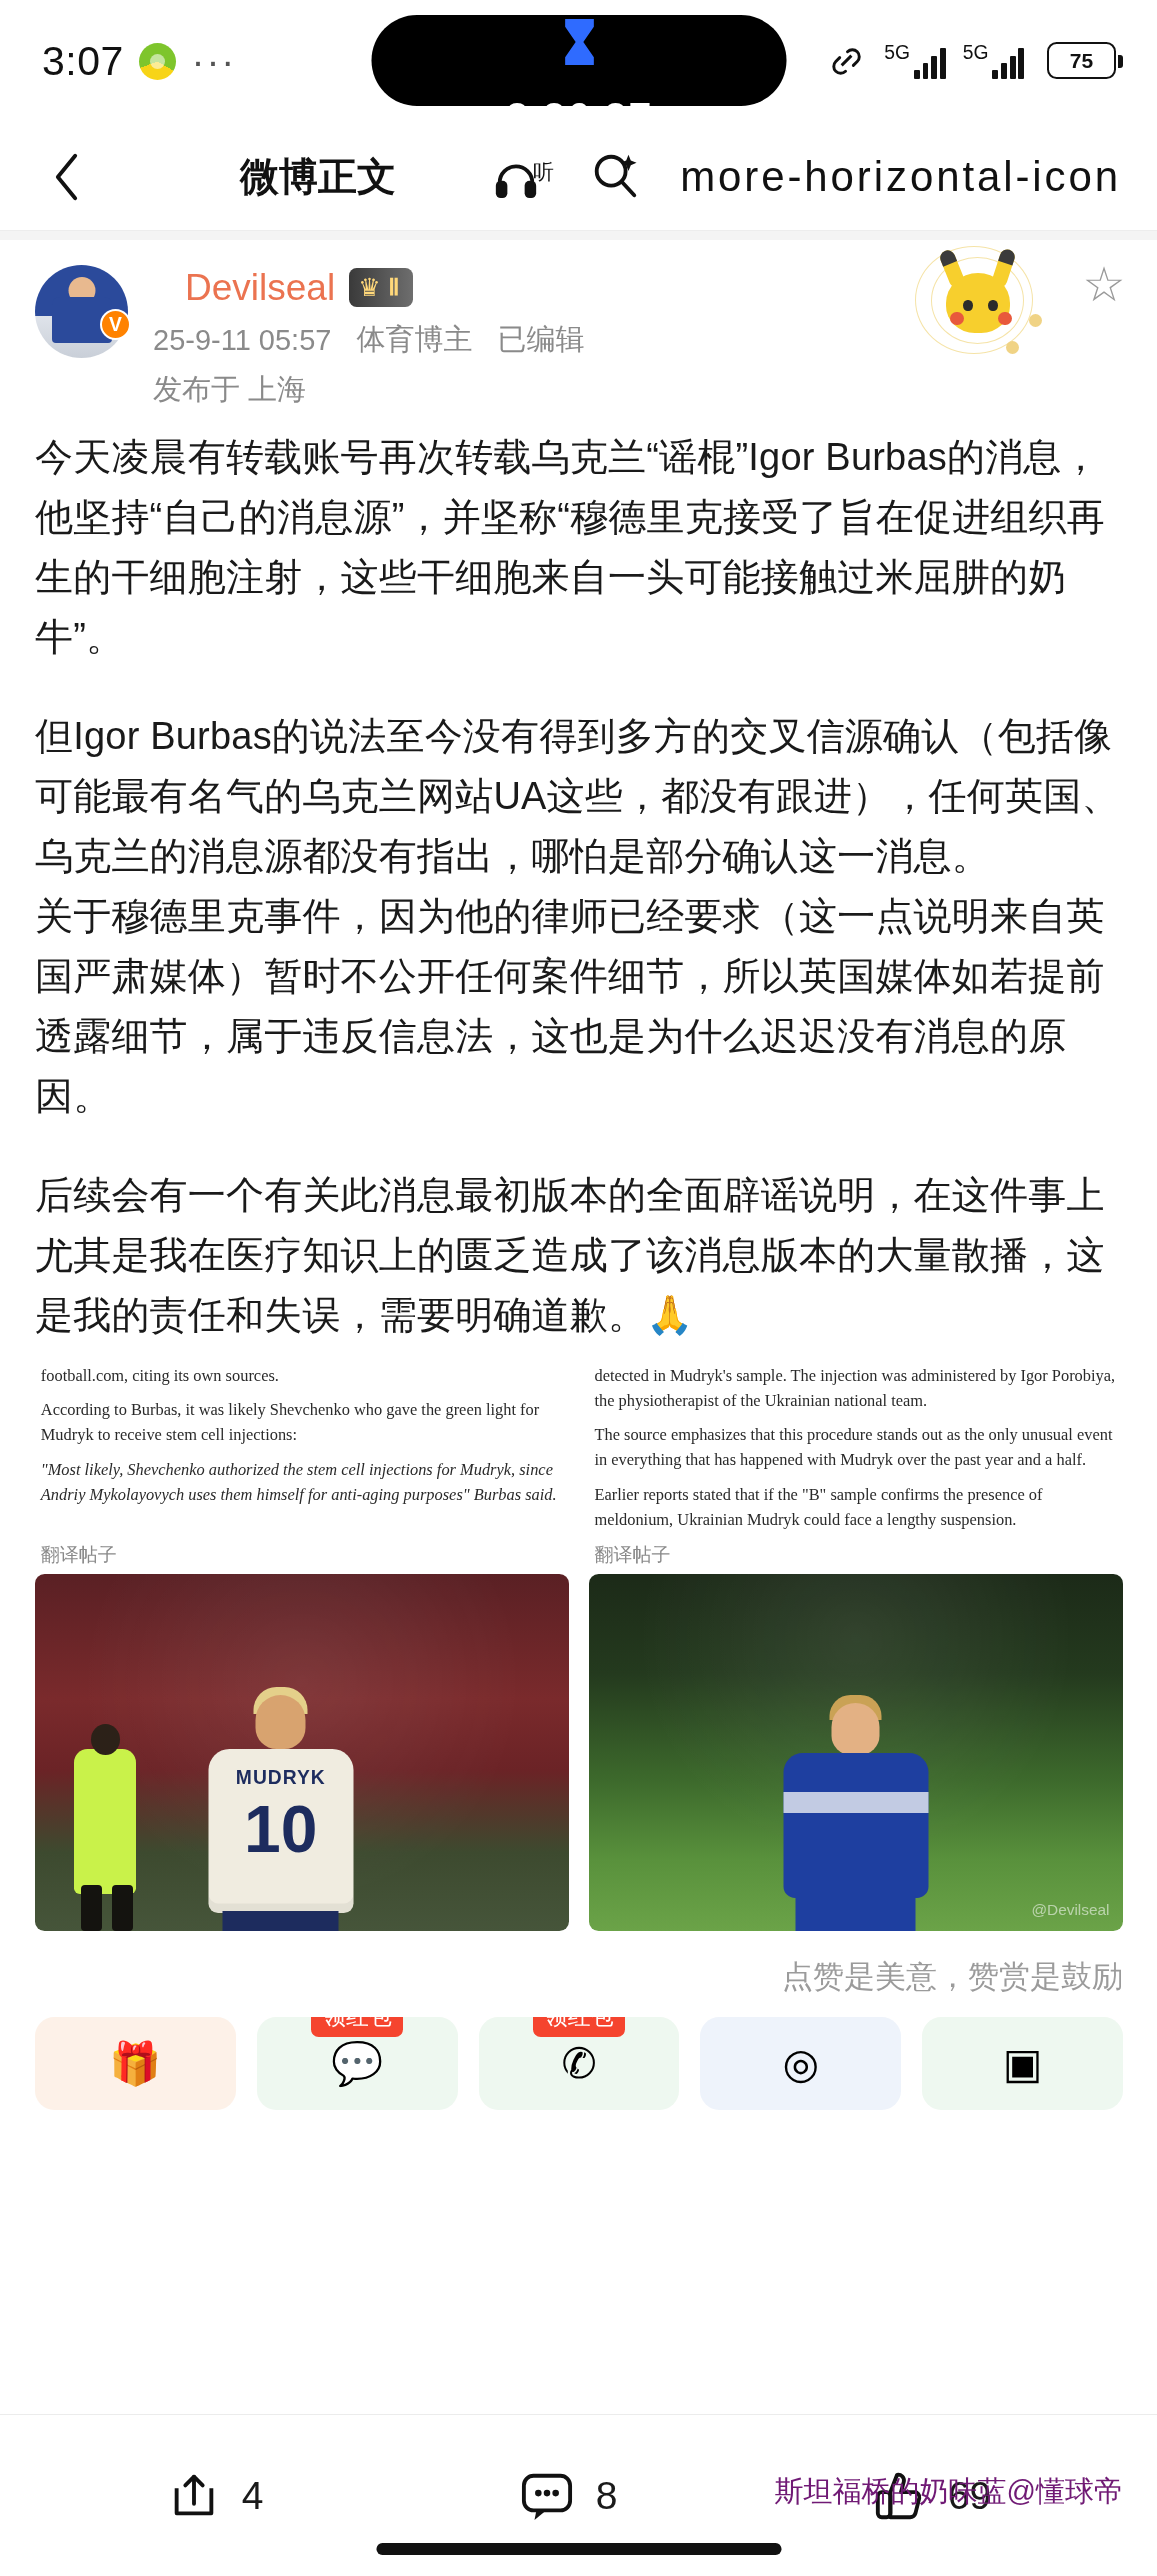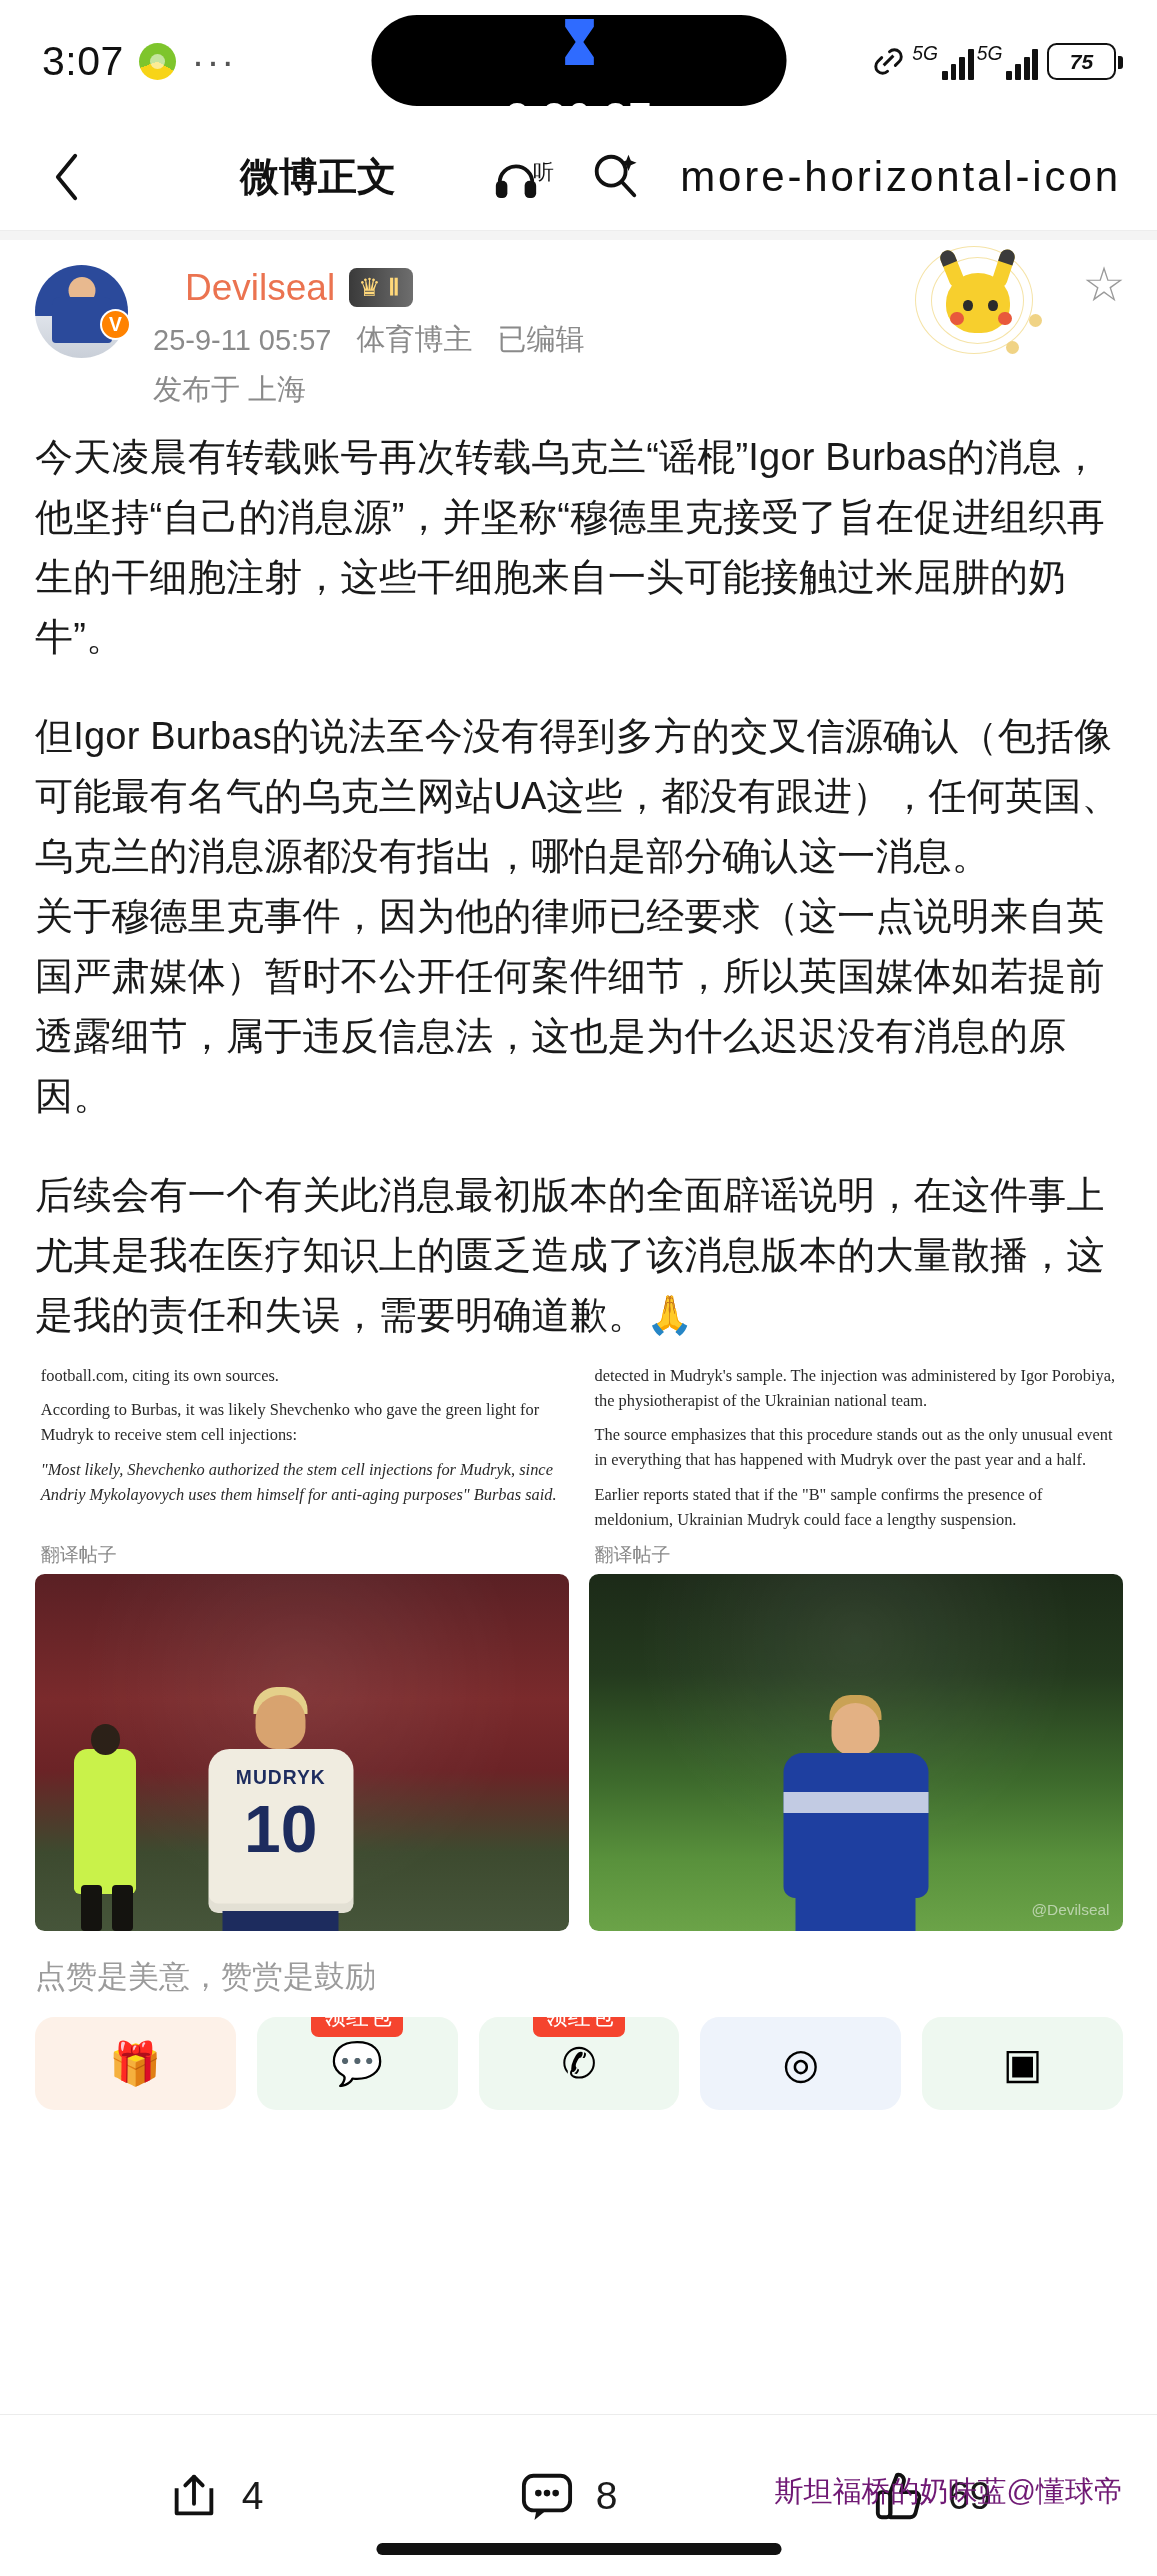--- a/index.html
+++ b/index.html
@@ -85,23 +85,22 @@
   .pill-time {
     color: #ffffff;
     font-size: 42px;
     letter-spacing: 1px;
     font-weight: 400;
   }
 
   .sb-right {
     margin-left: auto;
     display: flex;
-    align-items: center;
-    gap: 3px;
-    font-style: italic;
+    align-items: flex-start;
+    gap: 17px;
   }
   .sb-icon-link { width: 39px; height: 39px; }
   .sig-group { display: flex; align-items: flex-end; gap: 3.9px; }
   .sig-label { font-size: 19.3px; color: #111; margin-bottom: 15.4px; }
   .bars { display: flex; align-items: flex-end; gap: 2.9px; height: 33px; }
   .bars i { width: 5.8px; background: #111; border-radius: 1px; display: block; }
   .bars i:nth-child(1){ height: 9.6px; }
   .bars i:nth-child(2){ height: 16.4px; }
   .bars i:nth-child(3){ height: 23px; }
   .bars i:nth-child(4){ height: 31px; }
@@ -375,20 +374,21 @@
   .p2-legs { position:absolute; left:50%; transform: translateX(-50%); top:141px; width:120px; height:50px; background:#1e3fa0; border-radius: 0 0 11.6px 11.6px; }
   .watermark {
     position:absolute; right: 13.5px; bottom: 11.6px;
     font-size: 15.4px; color: rgba(255,255,255,0.55);
   }
 
   .tip-line {
     padding: 25px 35px 0 35px;
     font-size: 31px;
     color: #9b9b9b;
+    text-align: right;
   }
 
   .action-strip {
     display: flex;
     gap: 21px;
     padding: 19.3px 35px 0 35px;
     position: relative;
   }
   .act-chip {
     flex: 1 1 0;

